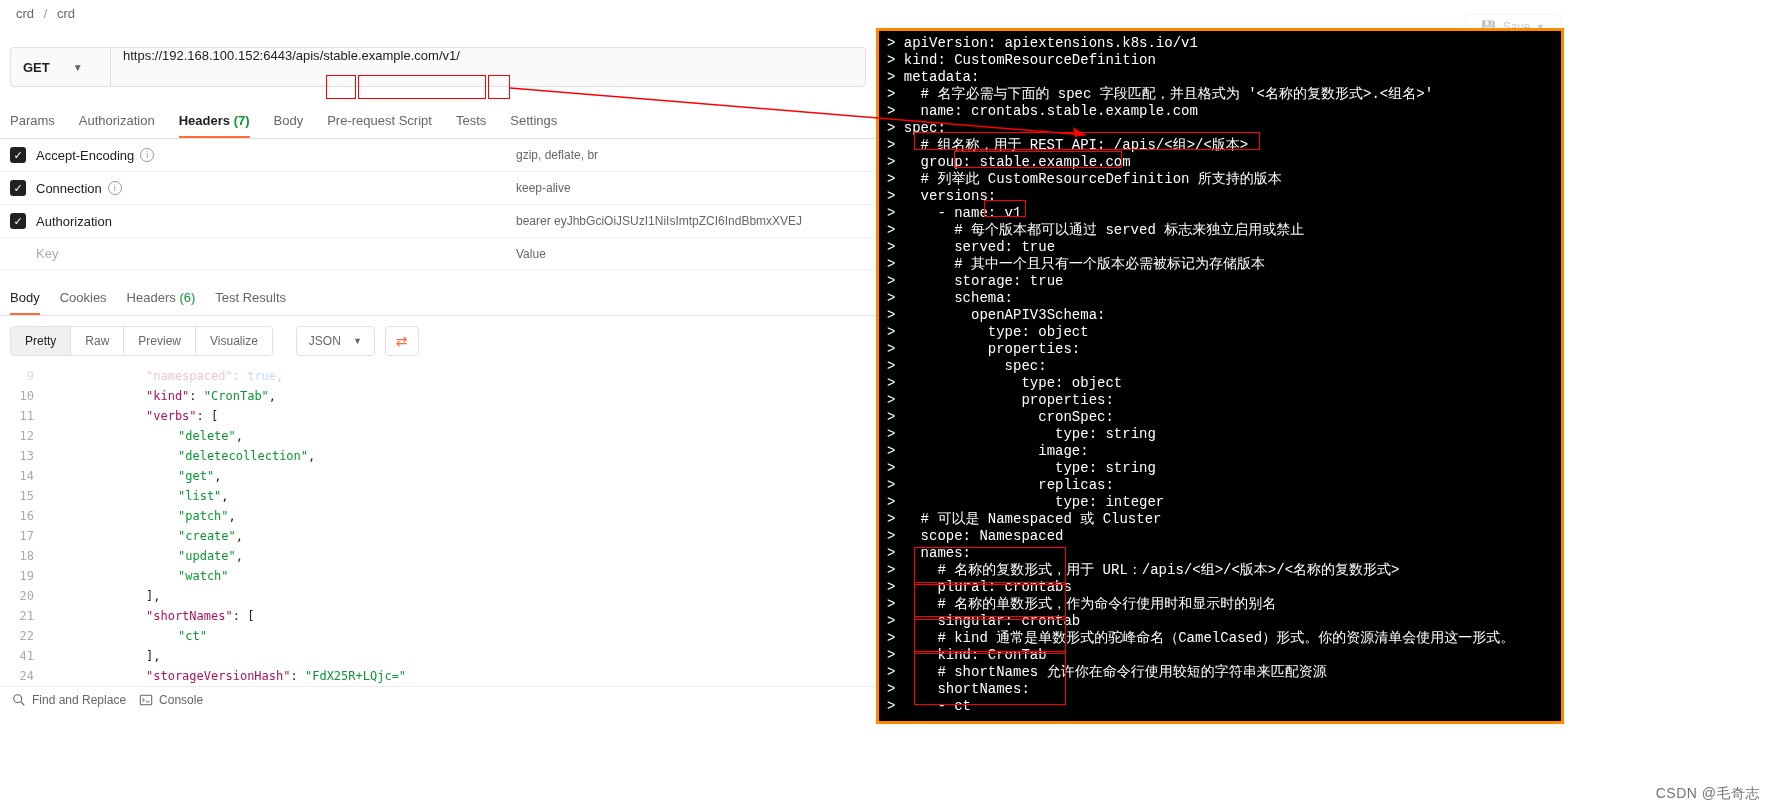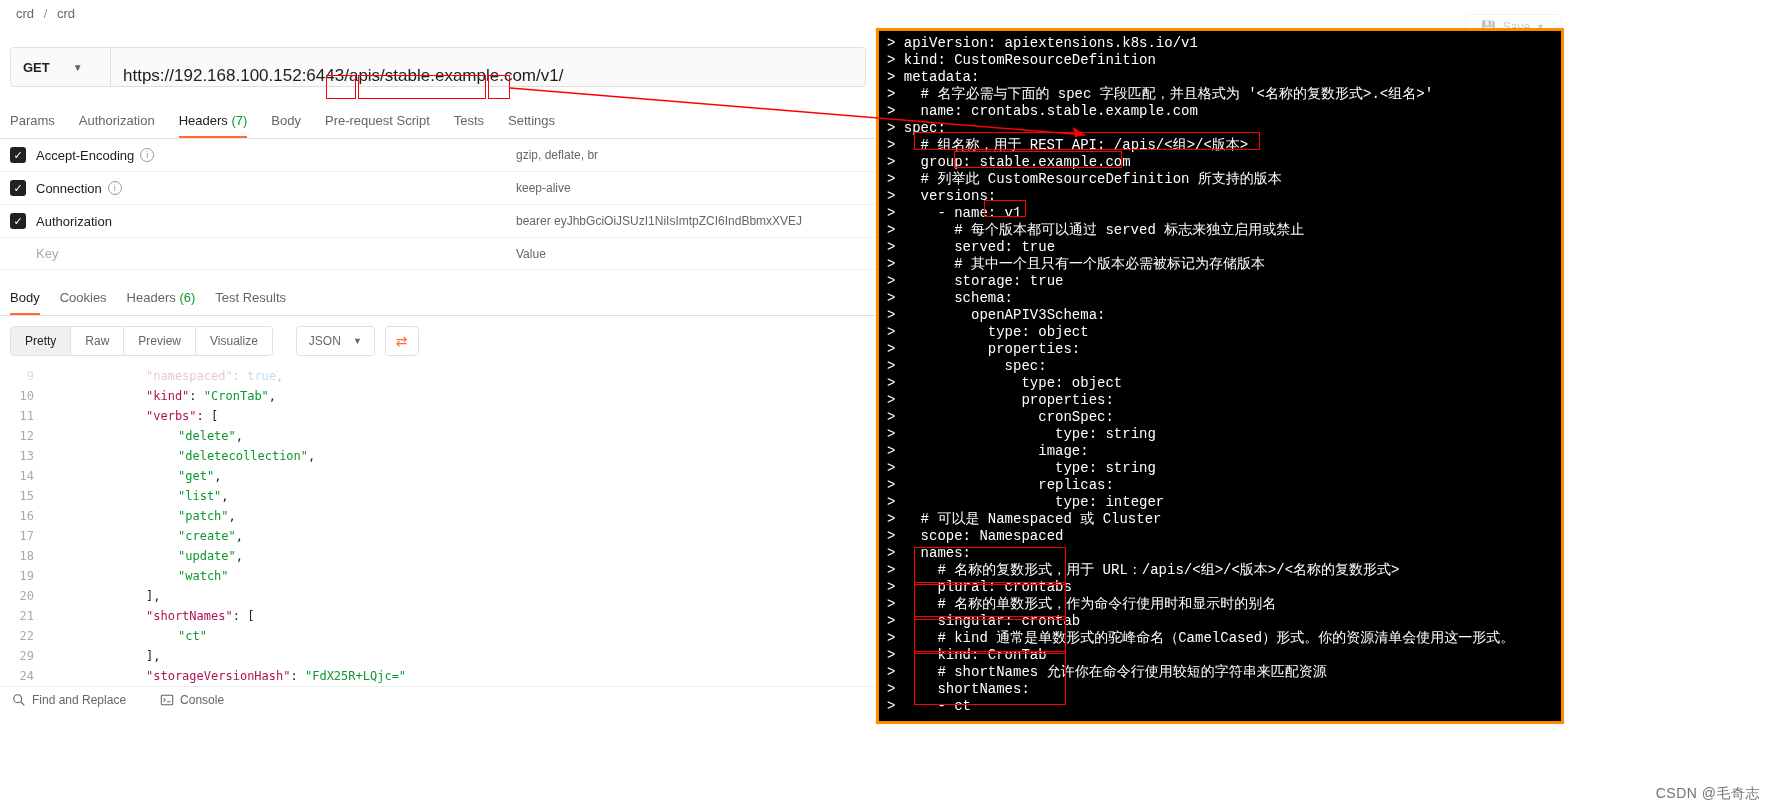--- a/index.html
+++ b/index.html
@@ -7,21 +7,21 @@
     .left-pane { position: absolute; left: 0; top: 0; width: 876px; height: 713px; background: #fff; }
     .breadcrumb { padding: 6px 16px; font-size: 13px; color: #666; }
     .breadcrumb .seg { color: #666; }
     .breadcrumb .sep { margin: 0 6px; color: #999; }
     .request-bar { display: flex; align-items: center; margin: 20px 10px 0 10px; border: 1px solid #e0e0e0; border-radius: 4px; height: 40px; background: #fafafa; }
     .method-select { display: flex; align-items: center; gap: 23px; padding: 0 12px; height: 100%; border-right: 1px solid #e0e0e0; font-weight: 600; font-size: 13px; cursor: pointer; min-width: 100px; }
     .method-select .chev { font-size: 10px; color: #666; }
     .url-input { flex: 1; height: 100%; border: none; background: transparent; padding: 0 12px; font-size: 13px; outline: none; position: relative; }
     .tabs { display: flex; gap: 24px; padding: 0 10px; margin-top: 18px; border-bottom: 1px solid #e0e0e0; }
     .tab { padding: 8px 0; font-size: 13px; color: #666; cursor: pointer; }
-    .tab.active { color: #212121; border-bottom: 2px solid #ff6c37; font-weight: 400; }
+    .tab.active { color: #212121; border-bottom: 2px solid #ff6c37; font-weight: 700; }
     .tab .count { color: #0a9830; }
     .header-table { width: 100%; border-collapse: collapse; }
     .header-row { display: flex; align-items: center; border-bottom: 1px solid #f0f0f0; padding: 8px 10px; }
     .header-row.placeholder { color: #aaa; }
     .chk { width: 26px; display: flex; align-items: center; }
     .chk-box { width: 16px; height: 16px; border-radius: 3px; background: #212121; display: inline-flex; align-items: center; justify-content: center; color: #fff; font-size: 11px; }
     .key-col { flex: 0 0 480px; display: flex; align-items: center; gap: 6px; }
     .val-col { flex: 1; color: #666; font-size: 12px; white-space: nowrap; overflow: hidden; }
     .info-icn { display: inline-block; width: 14px; height: 14px; line-height: 13px; border: 1px solid #999; border-radius: 50%; text-align: center; font-size: 9px; color: #999; }
     .response-tabs { display: flex; gap: 20px; padding: 0 10px; margin-top: 12px; border-bottom: 1px solid #e0e0e0; }
@@ -37,21 +37,21 @@
     .wrap-btn { margin-left: 10px; padding: 6px 10px; border: 1px solid #e0e0e0; border-radius: 4px; cursor: pointer; color: #ff6c37; font-size: 14px; }
     .code-view { display: flex; font-family: Menlo, Consolas, monospace; font-size: 12px; line-height: 20px; padding-left: 0; overflow: hidden; }
     .gutter { width: 50px; text-align: right; color: #aaa; padding-right: 16px; user-select: none; }
     .gutter div { height: 20px; }
     .code-lines { flex: 1; white-space: pre; }
     .code-lines div { height: 20px; }
     .json-key { color: #ad1457; }
     .json-str { color: #0a9830; }
     .json-punc { color: #212121; }
     .json-bool { color: #1a73e8; }
-    .bottom-bar { position: absolute; bottom: 0; left: 0; width: 876px; display: flex; gap: 34px; padding: 6px 12px; border-top: 1px solid #eee; font-size: 12px; color: #666; background: #fff; }
+    .bottom-bar { position: absolute; bottom: 0; left: 0; width: 876px; display: flex; gap: 13px; padding: 6px 12px; border-top: 1px solid #eee; font-size: 12px; color: #666; background: #fff; }
     .bottom-item { display: flex; align-items: center; gap: 6px; cursor: pointer; }
     .icon-svg { width: 14px; height: 14px; display: inline-flex; align-items: center; justify-content: center; }
     .terminal-pane { position: absolute; left: 876px; top: 28px; width: 688px; height: 696px; background: #000; border: 3px solid #ff8800; font-family: "Courier New", monospace; font-size: 14px; line-height: 17px; color: #fff; padding: 4px 8px; overflow: hidden; }
     .terminal-pane .tl { white-space: pre; }
     .red-box { position: absolute; border: 1.5px solid red; pointer-events: none; }
     .arrow-svg { position: absolute; pointer-events: none; }
     .watermark { position: absolute; right: 30px; bottom: 6px; font-size: 14px; color: #737373; letter-spacing: 0.5px; }
     .top-btns { position: absolute; right: 228px; top: 14px; display: flex; gap: 8px; }
     .top-btn { border: 1px solid #ddd; border-radius: 4px; padding: 5px 16px; font-size: 12px; color: #666; background: #fff; display: flex; align-items: center; gap: 6px; }
   </style>
@@ -64,21 +64,21 @@
     <span class="seg">crd</span>
     <span class="sep">/</span>
     <span class="seg">crd</span>
   </div>
 
   <div class="request-bar">
     <div class="method-select">
       <span>GET</span>
       <span class="chev">▼</span>
     </div>
-    <div class="url-input" style="display:flex;align-items:flex-end;font-size:17px;">
+    <div class="url-input" style="display:flex;align-items:flex-start;font-size:13px;">
       <span>https://192.168.100.152:6443/</span>
         <span>apis</span>
         <span>/</span>
         <span>stable.example.com</span>
         <span>/</span>
         <span>v1/</span>
     </div>
   </div>
 
   <div class="tabs">
@@ -160,21 +160,21 @@
         <div>13</div>
         <div>14</div>
         <div>15</div>
         <div>16</div>
         <div>17</div>
         <div>18</div>
         <div>19</div>
         <div>20</div>
         <div>21</div>
         <div>22</div>
-        <div>29</div>
+        <div>41</div>
         <div>24</div>
       </div>
     <div class="code-lines" id="code-lines"><div style="padding-left: 96px; opacity: 0.25;"><span class="json-key">"namespaced"</span><span class="json-punc">: </span><span class="json-bool">true</span><span class="json-punc">,</span></div><div style="padding-left: 96px;"><span class="json-key">"kind"</span><span class="json-punc">: </span><span class="json-str">"CronTab"</span><span class="json-punc">,</span></div><div style="padding-left: 96px;"><span class="json-key">"verbs"</span><span class="json-punc">: [</span></div><div style="padding-left: 128px;"><span class="json-str">"delete"</span><span class="json-punc">,</span></div><div style="padding-left: 128px;"><span class="json-str">"deletecollection"</span><span class="json-punc">,</span></div><div style="padding-left: 128px;"><span class="json-str">"get"</span><span class="json-punc">,</span></div><div style="padding-left: 128px;"><span class="json-str">"list"</span><span class="json-punc">,</span></div><div style="padding-left: 128px;"><span class="json-str">"patch"</span><span class="json-punc">,</span></div><div style="padding-left: 128px;"><span class="json-str">"create"</span><span class="json-punc">,</span></div><div style="padding-left: 128px;"><span class="json-str">"update"</span><span class="json-punc">,</span></div><div style="padding-left: 128px;"><span class="json-str">"watch"</span></div><div style="padding-left: 96px;"><span class="json-punc">],</span></div><div style="padding-left: 96px;"><span class="json-key">"shortNames"</span><span class="json-punc">: [</span></div><div style="padding-left: 128px;"><span class="json-str">"ct"</span></div><div style="padding-left: 96px;"><span class="json-punc">],</span></div><div style="padding-left: 96px;"><span class="json-key">"storageVersionHash"</span><span class="json-punc">: </span><span class="json-str">"FdX25R+LQjc="</span></div></div>
   </div>
 
   <div class="bottom-bar">
     <div class="bottom-item">
       <span class="icon-svg">
         <svg viewBox="0 0 16 16" width="14" height="14">
             <circle cx="6.5" cy="6.5" r="4.5" fill="none" stroke="#666" stroke-width="1.3"></circle>

